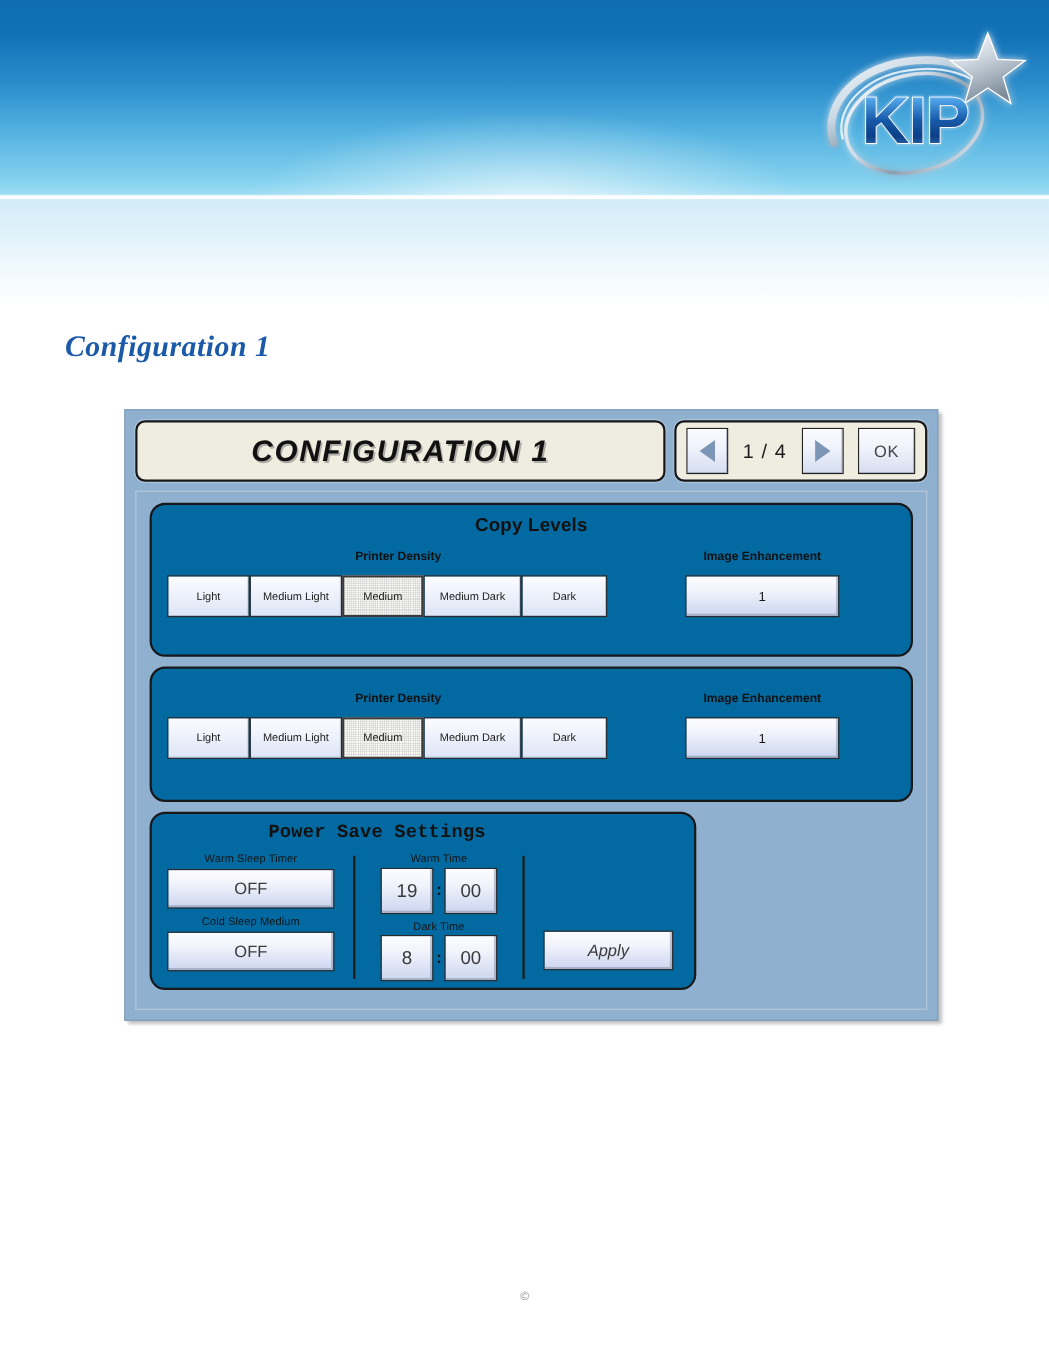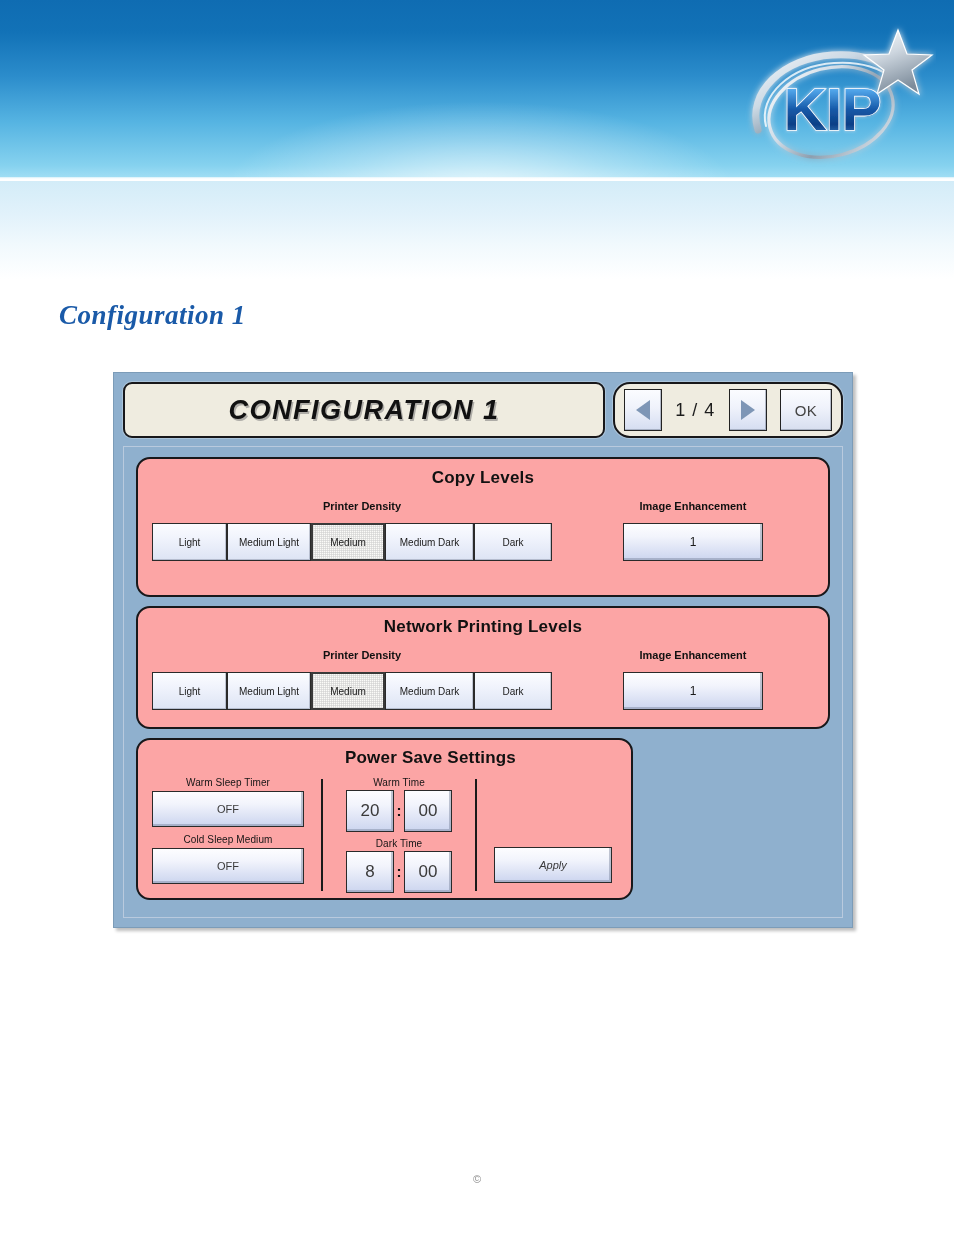--- a/index.html
+++ b/index.html
@@ -37,41 +37,41 @@
 
   
   #titlerow{position:relative;height:56px;margin:0 0 8px 0;display:flex;gap:8px;}
   .bezel{background:#efece0;border:2px solid #17171a;border-radius:9px;
     box-shadow:0 0 0 1px rgba(255,255,255,.25);}
   #title-plate{flex:1;display:flex;align-items:center;justify-content:center;}
   #title-plate span{font-family:"Liberation Sans", sans-serif;font-weight:bold;font-style:italic;
     font-size:27px;color:#111;letter-spacing:1.5px;
     text-shadow:1.5px 1.5px 0px rgba(120,120,120,.55);}
   #nav-plate{width:230px;display:flex;align-items:center;justify-content:space-between;
-    padding:0 9px;box-sizing:border-box;border-radius:17px;}
+    padding:0 9px;box-sizing:border-box;}
 
   .navbtn{width:36px;height:40px;border:1px solid #222;
     background:linear-gradient(to bottom,#fbfcff 0%,#eff2fb 45%,#d5ddf1 100%);
     display:flex;align-items:center;justify-content:center;
     box-shadow:inset -1px -1px 0 rgba(120,130,150,.5);}
   .tri{width:0;height:0;}
   .tri-left{border-top:10px solid transparent;border-bottom:10px solid transparent;border-right:14px solid #7e96b6;}
   .tri-right{border-top:10px solid transparent;border-bottom:10px solid transparent;border-left:14px solid #7e96b6;}
   #page-indicator{font-size:18px;color:#1c1c1c;font-weight:normal;letter-spacing:1px;}
   #ok-btn{width:50px;height:40px;border:1px solid #222;
     background:linear-gradient(to bottom,#fbfcff 0%,#eff2fb 45%,#d7deef 100%);
     display:flex;align-items:center;justify-content:center;
     font-size:15px;color:#444;letter-spacing:.5px;
     box-shadow:inset -1px -1px 0 rgba(120,130,150,.5);}
 
   
   #body-area{position:relative;height:472px;border:1px solid #b9cade;
     background:#8fb0ce;box-sizing:border-box;padding:10px 12px;}
 
-  .group{background:#fca5a5;border:2px solid #18181b;border-radius:14px;
+  .group{background:#0369a1;border:2px solid #18181b;border-radius:14px;
     position:relative;box-sizing:border-box;}
   .group-title{text-align:center;font-weight:bold;font-size:17px;color:#111;
     letter-spacing:.2px;}
   .group-sub{text-align:center;font-size:9.5px;color:#111;margin-top:3px;letter-spacing:.1px;}
   .col-label{text-align:center;font-weight:bold;font-size:11px;color:#111;}
 
   
   .density-row{display:flex;}
   .dbtn{height:38px;border:1px solid #2a2a2a;box-sizing:border-box;
     display:flex;align-items:center;justify-content:center;
@@ -86,21 +86,21 @@
       #fbfbf8;
     box-shadow:none;}
   .ie-btn{height:38px;border:1px solid #2a2a2a;box-sizing:border-box;
     display:flex;align-items:center;justify-content:center;font-size:12px;color:#1a1a1a;
     background:linear-gradient(to bottom,#fdfdff 0%,#f2f4fc 35%,#ccd5ef 100%);
     box-shadow:inset -2px -2px 0 rgba(120,130,155,.45);}
 
   
   .ps-label{text-align:center;font-size:10px;color:#151515;letter-spacing:.1px;}
   .ps-btn{height:36px;border:1px solid #2a2a2a;box-sizing:border-box;
-    display:flex;align-items:center;justify-content:center;font-size:11px;color:#3a3a3a;
+    display:flex;align-items:center;justify-content:center;font-size:15px;color:#3a3a3a;
     background:linear-gradient(to bottom,#fdfdff 0%,#f2f4fc 35%,#ccd5ef 100%);
     box-shadow:inset -2px -2px 0 rgba(120,130,155,.45);}
   .time-box{width:48px;height:42px;border:1px solid #2a2a2a;box-sizing:border-box;
     display:flex;align-items:center;justify-content:center;font-size:17px;color:#3a3a3a;
     background:linear-gradient(to bottom,#fdfdff 0%,#f2f4fc 35%,#ccd5ef 100%);
     box-shadow:inset -2px -2px 0 rgba(120,130,155,.45);}
   .colon{font-size:15px;color:#111;width:10px;text-align:center;line-height:42px;font-weight:bold;}
   .vdiv{width:2px;background:#1a1a1a;}
 
   
@@ -213,21 +213,20 @@
         <div style="flex:1;">
           <div class="col-label">Image Enhancement</div>
           <div style="display:flex;justify-content:center;margin-top:11px;">
             <div class="ie-btn" style="width:140px;">1</div>
           </div>
         </div>
       </div>
     </div>
 
     <div class="group" style="height:123px;padding:9px 14px 0 14px;margin-bottom:9px;">
-      <div class="group-title">Network Printing Levels</div>
 
       <div style="display:flex;margin-top:12px;">
         <div style="width:420px;">
           <div class="col-label">Printer Density</div>
           <div class="density-row" style="margin-top:11px;">
             <div class="dbtn" style="width:75px;">Light</div>
             <div class="dbtn" style="width:84px;">Medium Light</div>
             <div class="dbtn selected" style="width:74px;">Medium</div>
             <div class="dbtn" style="width:89px;">Medium Dark</div>
             <div class="dbtn" style="width:78px;">Dark</div>
@@ -236,37 +235,37 @@
         <div style="flex:1;">
           <div class="col-label">Image Enhancement</div>
           <div style="display:flex;justify-content:center;margin-top:11px;">
             <div class="ie-btn" style="width:140px;">1</div>
           </div>
         </div>
       </div>
     </div>
 
     <div class="group" style="width:497px;height:162px;padding:8px 14px 0 14px;">
-      <div class="group-title" style="text-align:center;padding-left:92px;">Power Save Settings</div>
+      <div class="group-title" style="text-align:left;padding-left:92px;font-family:Liberation Mono, monospace;">Power Save Settings</div>
 
       <div style="display:flex;margin-top:9px;height:120px;">
 
         <div style="width:152px;">
           <div class="ps-label">Warm Sleep Timer</div>
           <div class="ps-btn" style="margin-top:3px;">OFF</div>
           <div class="ps-label" style="margin-top:7px;">Cold Sleep Medium</div>
           <div class="ps-btn" style="margin-top:3px;">OFF</div>
         </div>
 
         <div class="vdiv" style="margin:2px 17px 6px 17px;"></div>
 
         <div style="width:118px;">
           <div class="ps-label">Warm Time</div>
           <div style="display:flex;align-items:center;justify-content:center;margin-top:2px;">
-            <div class="time-box">20</div>
+            <div class="time-box">19</div>
             <div class="colon">:</div>
             <div class="time-box">00</div>
           </div>
           <div class="ps-label" style="margin-top:6px;">Dark Time</div>
           <div style="display:flex;align-items:center;justify-content:center;margin-top:2px;">
             <div class="time-box">8</div>
             <div class="colon">:</div>
             <div class="time-box">00</div>
           </div>
         </div>

